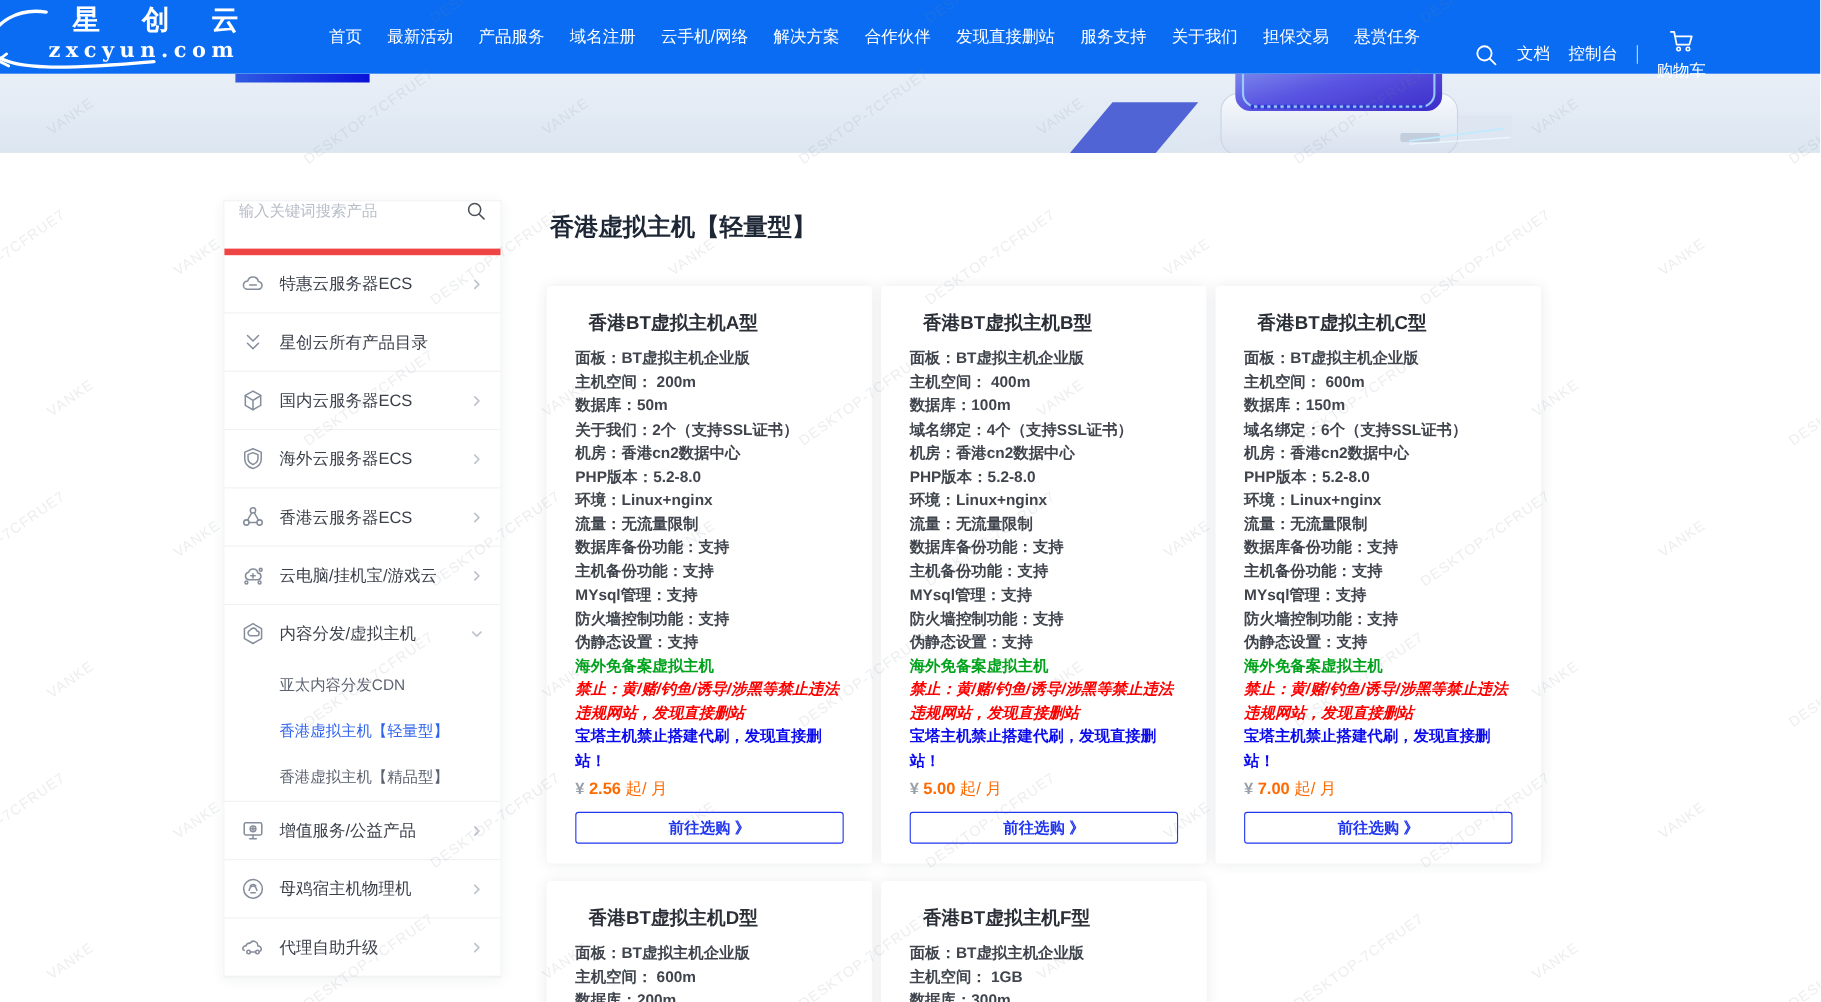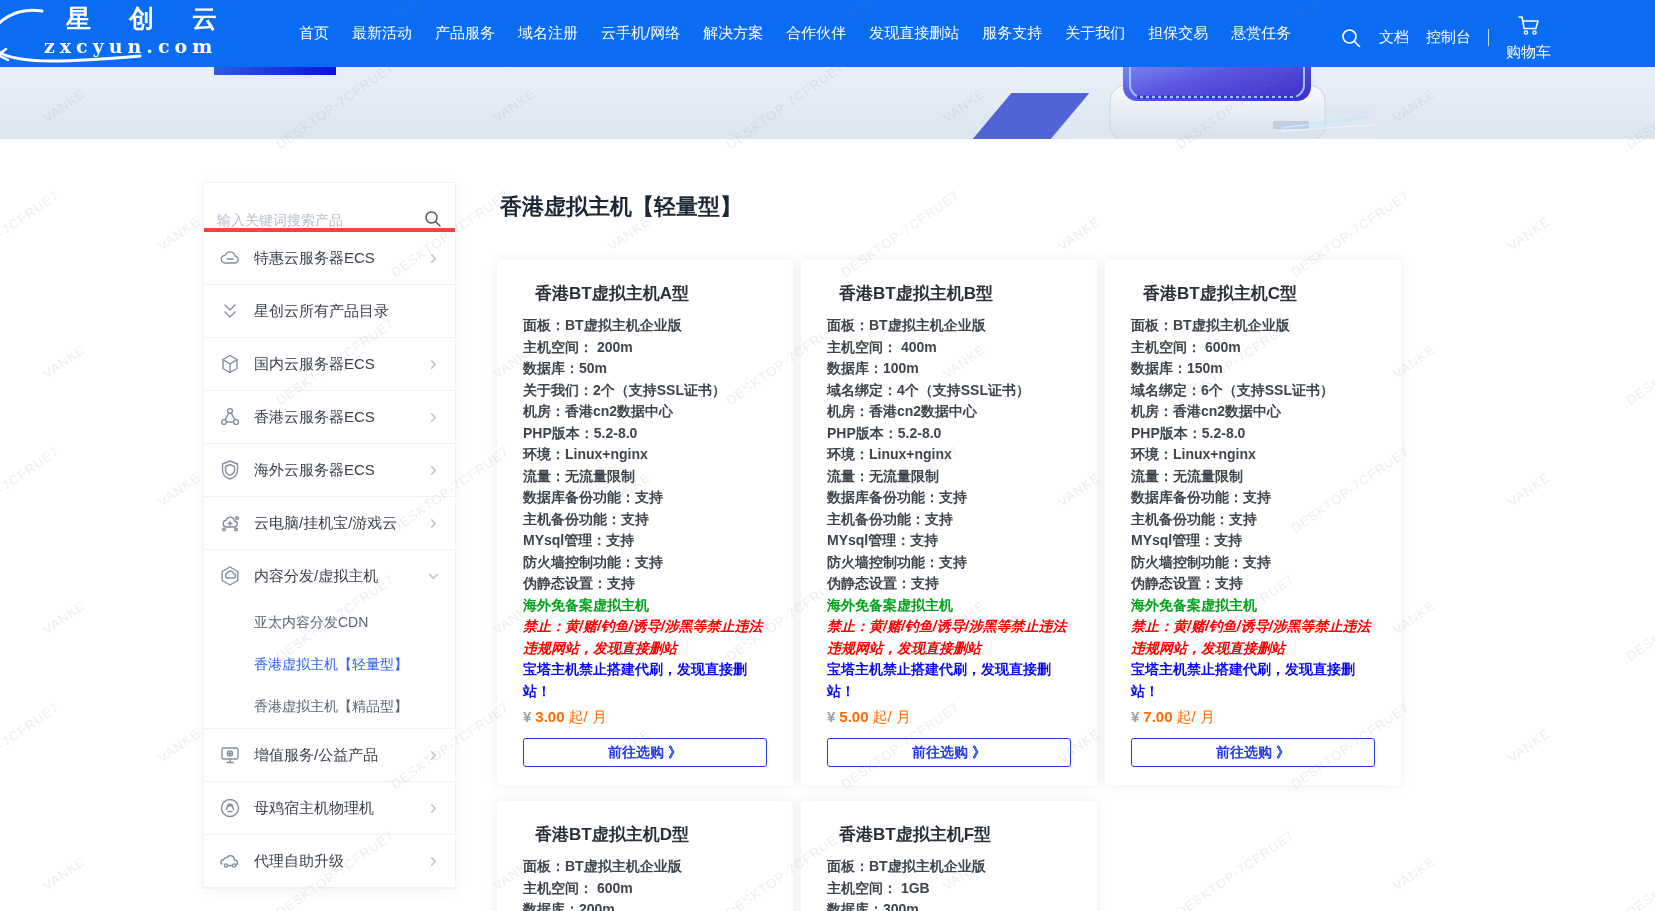--- a/index.html
+++ b/index.html
@@ -11,39 +11,39 @@
   .wm { position:absolute; font-size:13px; color:#7d8491; opacity:.14; transform:rotate(-35deg); white-space:nowrap; letter-spacing:1px; }
 
   
   .topbar { position:absolute; top:0; left:0; right:0; height:67px; background:var(--header-blue); z-index:5; }
   .logo { position:absolute; left:4px; top:3px; cursor:pointer; }
   .logo-swoosh { position:absolute; left:-14px; top:2px; }
   .logo-cn { margin-left:62px; font-size:25px; font-weight:bold; color:#fff; letter-spacing:38px; white-space:nowrap; line-height:30px; }
   .logo-domain { margin-left:40px; font-family:"DejaVu Serif","Liberation Serif",serif; font-weight:bold; font-size:19px; letter-spacing:5px; color:#fff; line-height:26px; white-space:nowrap; }
   .nav { position:absolute; left:299px; top:0; height:67px; display:flex; align-items:center; gap:23px; }
   .nav-item { color:#fff; font-size:15px; white-space:nowrap; cursor:pointer; }
-  .actions { position:absolute; right:104px; top:4px; height:67px; display:flex; align-items:center; gap:17px; color:#fff; font-size:15px; }
+  .actions { position:absolute; right:104px; top:16px; height:67px; display:flex; align-items:center; gap:17px; color:#fff; font-size:15px; }
   .actions .lnk { cursor:pointer; white-space:nowrap; }
   .vdiv { width:1px; height:17px; background:rgba(255,255,255,.75); }
   .cart { display:flex; align-items:center; gap:7px; cursor:pointer;flex-direction:column; }
   .icon-btn { cursor:pointer; display:flex; align-items:center; }
 
   
   .banner { position:absolute; top:67px; left:0; right:0; height:72px;
             background:linear-gradient(180deg,#e9eff7 0%,#dce6f1 100%); overflow:hidden; }
   .banner-tab { position:absolute; left:214px; top:0; width:122px; height:8px;
                 background:linear-gradient(90deg,#2f5be2,#0a11d8); }
   .banner-shape { position:absolute; left:982px; top:26px; width:78px; height:70px;
                   background:#4055d2; transform:skewX(-40deg); opacity:.9; }
   .device { position:absolute; left:1075px; top:0; }
 
   
   .sidebar { position:absolute; left:203px; top:182px; width:253px; background:#fff; z-index:2;
              border:1px solid #f1f2f4; box-shadow:0 2px 12px rgba(31,45,61,.06); }
-  .side-search { height:49px; display:flex; align-items:flex-end; padding:0 13px; border-bottom:4px solid #ef4444; }
+  .side-search { height:49px; display:flex; align-items:flex-start; padding:0 13px; border-bottom:6px solid #ef4444; }
   .side-search input { border:none; outline:none; flex:1; font-size:14px; color:#333; background:transparent; font-family:inherit; }
   .side-search input::placeholder { color:#b8bec8; }
   .side-block { border-bottom:1px solid #f0f1f3; }
   .side-row { height:52px; display:flex; align-items:center; padding:0 15px; gap:13px;
               font-size:15px; color:#3a3f49; cursor:pointer; }
   .side-row .icn { width:22px; height:22px; color:#868e9c; flex:0 0 22px; display:flex; align-items:center; justify-content:center; }
   .side-row .icn svg { width:22px; height:22px; }
   .chev { margin-left:auto; color:#bfc4cd; display:flex; }
   .side-sub { height:42px; display:flex; align-items:center; padding:0 14px 0 50px;
               font-size:14px; color:#5c6370; cursor:pointer; }
@@ -261,43 +261,43 @@
               <svg width="13" height="13" viewBox="0 0 14 14" fill="none" stroke="currentColor" stroke-width="1.7" stroke-linecap="round" stroke-linejoin="round">
                 <path d="M5 3l4 4-4 4"></path>
               </svg>
             </span>
           </div>
         </div>
         <div class="side-block">
           <div class="side-row">
             <span class="icn">
               <svg viewBox="0 0 22 22" fill="none" stroke="currentColor" stroke-width="1.4" stroke-linecap="round" stroke-linejoin="round">
+                <path d="M11 2l7.5 3v6c0 4.4-3.2 7.7-7.5 9-4.3-1.3-7.5-4.6-7.5-9V5z"></path>
+                <path d="M11 5.5l4.5 1.8v3.4c0 2.6-1.9 4.6-4.5 5.5-2.6-.9-4.5-2.9-4.5-5.5V7.3z"></path>
+              </svg>
+            </span>
+            <span>海外云服务器ECS</span>
+            <span class="chev">
+              <svg width="13" height="13" viewBox="0 0 14 14" fill="none" stroke="currentColor" stroke-width="1.7" stroke-linecap="round" stroke-linejoin="round">
+                <path d="M5 3l4 4-4 4"></path>
+              </svg>
+            </span>
+          </div>
+        </div>
+        <div class="side-block">
+          <div class="side-row">
+            <span class="icn">
+              <svg viewBox="0 0 22 22" fill="none" stroke="currentColor" stroke-width="1.4" stroke-linecap="round" stroke-linejoin="round">
                 <circle cx="11" cy="5" r="2.4"></circle>
                 <circle cx="5" cy="16" r="2.4"></circle>
                 <circle cx="17" cy="16" r="2.4"></circle>
                 <path d="M9.8 7.2L6 13.8M12.2 7.2l3.8 6.6M7.4 16h7.2"></path>
               </svg>
             </span>
             <span>香港云服务器ECS</span>
-            <span class="chev">
-              <svg width="13" height="13" viewBox="0 0 14 14" fill="none" stroke="currentColor" stroke-width="1.7" stroke-linecap="round" stroke-linejoin="round">
-                <path d="M5 3l4 4-4 4"></path>
-              </svg>
-            </span>
-          </div>
-        </div>
-        <div class="side-block">
-          <div class="side-row">
-            <span class="icn">
-              <svg viewBox="0 0 22 22" fill="none" stroke="currentColor" stroke-width="1.4" stroke-linecap="round" stroke-linejoin="round">
-                <path d="M11 2l7.5 3v6c0 4.4-3.2 7.7-7.5 9-4.3-1.3-7.5-4.6-7.5-9V5z"></path>
-                <path d="M11 5.5l4.5 1.8v3.4c0 2.6-1.9 4.6-4.5 5.5-2.6-.9-4.5-2.9-4.5-5.5V7.3z"></path>
-              </svg>
-            </span>
-            <span>海外云服务器ECS</span>
             <span class="chev">
               <svg width="13" height="13" viewBox="0 0 14 14" fill="none" stroke="currentColor" stroke-width="1.7" stroke-linecap="round" stroke-linejoin="round">
                 <path d="M5 3l4 4-4 4"></path>
               </svg>
             </span>
           </div>
         </div>
         <div class="side-block">
           <div class="side-row">
             <span class="icn">
@@ -407,21 +407,21 @@
           <div class="spec">环境：Linux+nginx</div>
           <div class="spec">流量：无流量限制</div>
           <div class="spec">数据库备份功能：支持</div>
           <div class="spec">主机备份功能：支持</div>
           <div class="spec">MYsql管理：支持</div>
           <div class="spec">防火墙控制功能：支持</div>
           <div class="spec">伪静态设置：支持</div>
           <div class="note note-green">海外免备案虚拟主机</div>
           <div class="note note-red">禁止：黄/赌/钓鱼/诱导/涉黑等禁止违法违规网站，发现直接删站</div>
           <div class="note note-blue">宝塔主机禁止搭建代刷，发现直接删站！</div>
-          <div class="price"><span class="cur">¥</span><span class="amt">3.00</span><span class="suf">起/ 月</span></div>
+          <div class="price"><span class="cur">¥</span><span class="amt">2.56</span><span class="suf">起/ 月</span></div>
           <button class="buy-btn">前往选购 》</button>
         </div>
         <div class="card">
           <h3>香港BT虚拟主机B型</h3>
           <div class="spec">面板：BT虚拟主机企业版</div>
           <div class="spec">主机空间： 400m</div>
           <div class="spec">数据库：100m</div>
           <div class="spec">域名绑定：4个（支持SSL证书）</div>
           <div class="spec">机房：香港cn2数据中心</div>
           <div class="spec">PHP版本：5.2-8.0</div>

